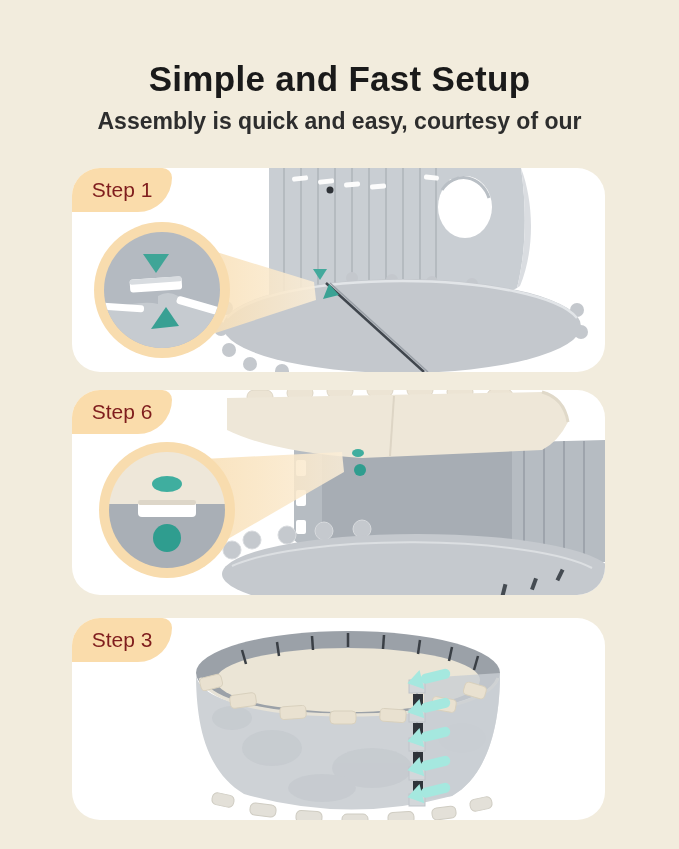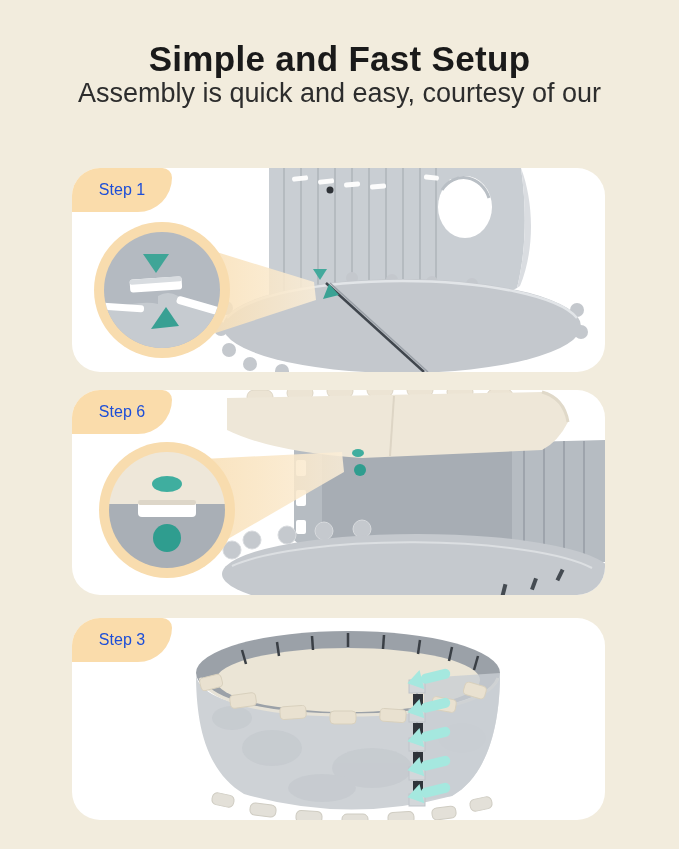--- a/index.html
+++ b/index.html
@@ -3,39 +3,39 @@
 <meta charset="utf-8">
 <style>
   html,body{margin:0;padding:0;}
   body{
     width:679px;height:849px;position:relative;overflow:hidden;
     background:#f2ecdd;
     font-family:"Liberation Sans", sans-serif;
   }
   .header{position:absolute;top:0;left:0;width:679px;text-align:center;}
   .title{
-    margin-top:40px;font-size:35px;font-weight:700;color:#1a1a1a;
+    margin-top:60px;font-size:35px;font-weight:700;color:#1a1a1a;
     letter-spacing:.3px;line-height:38px;
   }
   .subtitle{
-    margin-top:0;font-size:27px;font-weight:400;color:#2d2d2d;line-height:30px;
+    margin-top:8px;font-size:23px;font-weight:700;color:#2d2d2d;line-height:30px;
   }
   .card{
     position:absolute;left:72px;width:533px;background:#ffffff;
     border-radius:28px;overflow:hidden;
   }
   #card1{top:168px;height:204px;}
   #card2{top:390px;height:205px;}
   #card3{top:618px;height:202px;text-align:right;}
   .step-label{
     position:absolute;top:0;left:0;z-index:5;
     width:100px;height:44px;background:#fadcab;
     border-radius:28px 12px 42px 0;
     display:flex;align-items:center;justify-content:center;
-    font-size:16px;color:#1d4ed8;font-weight:500;
+    font-size:21px;color:#7f1d1d;font-weight:500;
   }
   .illus{position:absolute;top:0;left:0;}
 </style>
 </head>
 <body>
 
 <div class="header">
   <div class="title">Simple and Fast Setup</div>
   <div class="subtitle">
     <div>Assembly is quick and easy, courtesy of our</div>

